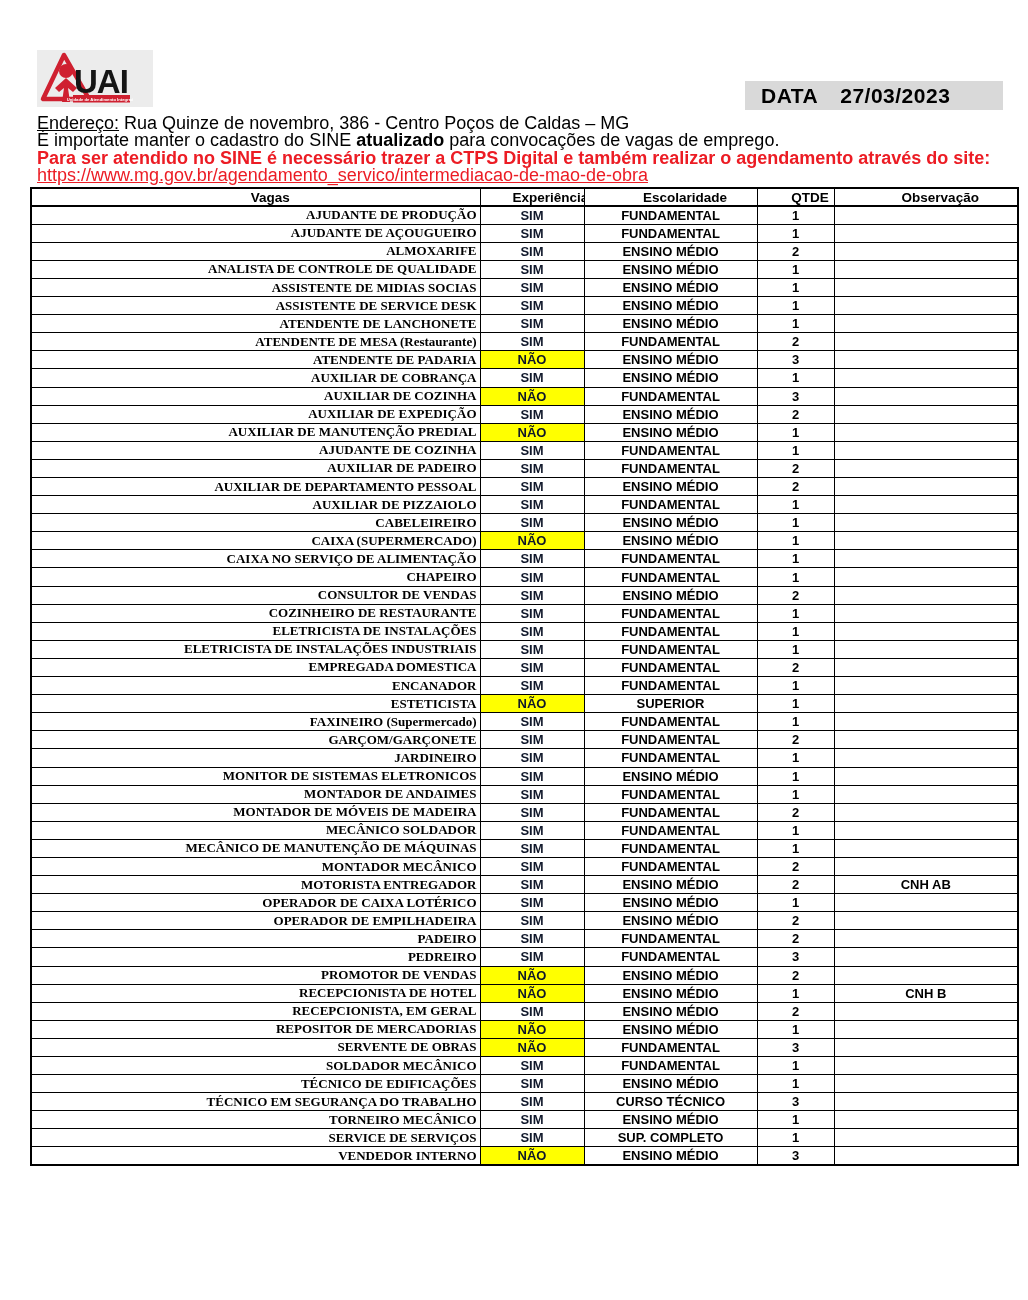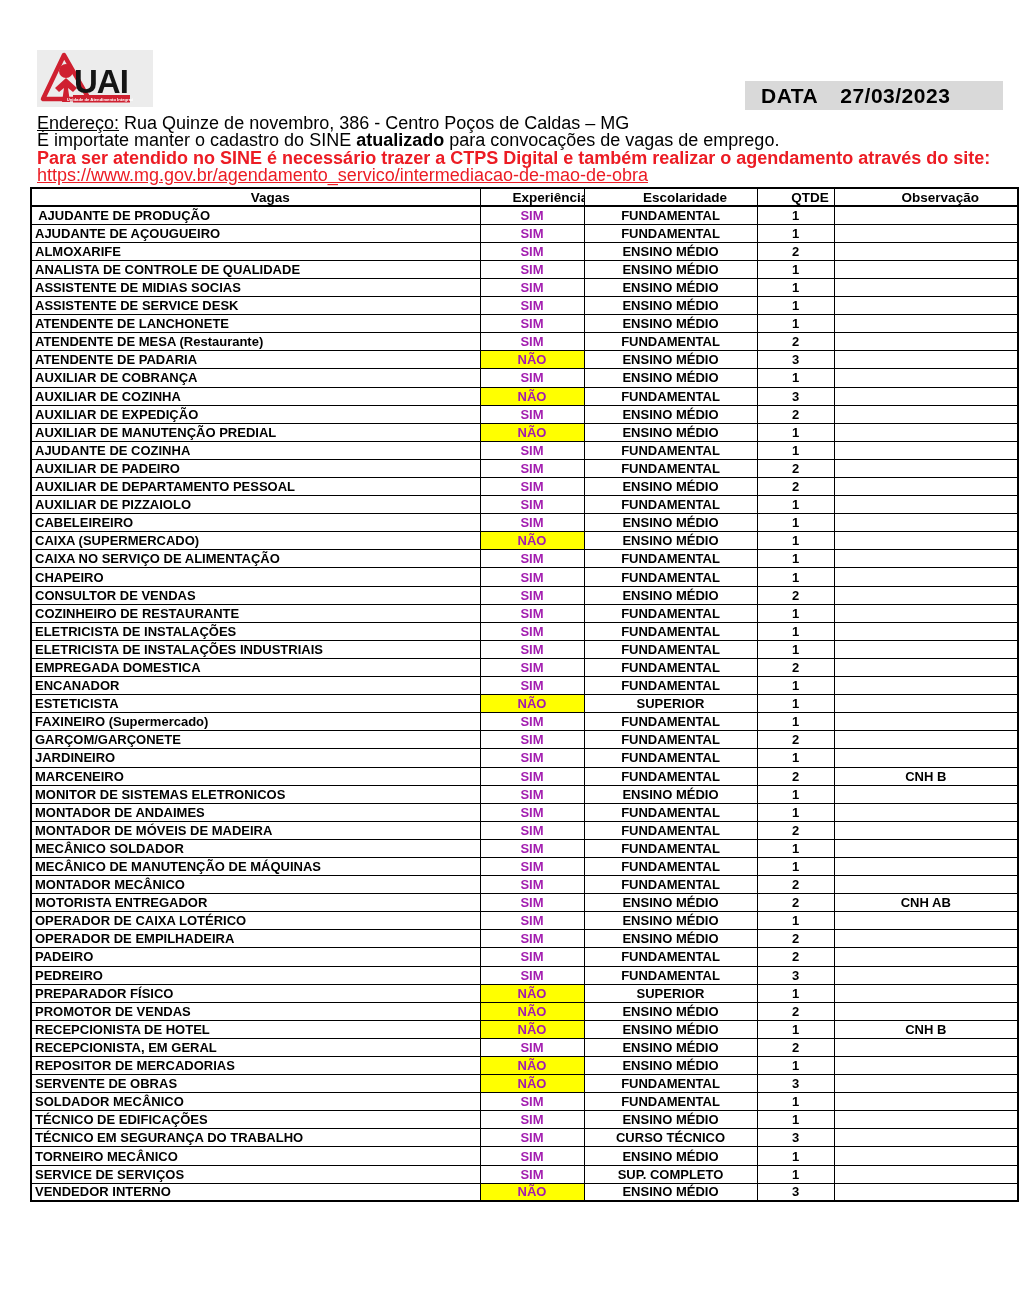--- a/index.html
+++ b/index.html
@@ -36,22 +36,22 @@
   table.vagas th,table.vagas td{
     border:1px solid #000;height:18.1px;padding:0 3px;
     font-size:13px;font-weight:bold;overflow:hidden;box-sizing:border-box;
   }
   table.vagas th{font-size:13.5px;text-align:center;border-bottom:2px solid #000;padding-left:32px;}
   col.c1{width:449px;}
   col.c2{width:104px;}
   col.c3{width:173px;}
   col.c4{width:77px;}
   col.c5{width:184px;}
-  td.c-vaga{text-align:left;white-space:pre;}
-  td.c-exp{text-align:center;color:#a21caf;}
+  td.c-vaga{text-align:right;white-space:pre;font-family:Liberation Serif, serif;}
+  td.c-exp{text-align:center;color:#0f172a;}
   td.c-exp.nao{background:#ffff00;}
   td.c-esc,td.c-qtde,td.c-obs{text-align:center;}
 </style>
 </head>
 <body>
 
 <div class="logo-box">
   <svg width="96" height="57" viewBox="0 0 96 57">
     <path d="M27 5 L6 49 L52 49 Z" fill="none" stroke="#cf2030" stroke-width="4.5" stroke-linejoin="round"></path>
     <circle cx="29" cy="21" r="7" fill="#cf2030"></circle>
@@ -333,27 +333,20 @@
   </tr>
 
   <tr>
     <td class="c-vaga">JARDINEIRO</td>
     <td class="c-exp">SIM</td>
     <td class="c-esc">FUNDAMENTAL</td>
     <td class="c-qtde">1</td>
     <td class="c-obs"></td>
   </tr>
 
-  <tr>
-    <td class="c-vaga">MARCENEIRO</td>
-    <td class="c-exp">SIM</td>
-    <td class="c-esc">FUNDAMENTAL</td>
-    <td class="c-qtde">2</td>
-    <td class="c-obs">CNH B</td>
-  </tr>
 
   <tr>
     <td class="c-vaga">MONITOR DE SISTEMAS ELETRONICOS</td>
     <td class="c-exp">SIM</td>
     <td class="c-esc">ENSINO MÉDIO</td>
     <td class="c-qtde">1</td>
     <td class="c-obs"></td>
   </tr>
 
   <tr>
@@ -429,27 +422,20 @@
   </tr>
 
   <tr>
     <td class="c-vaga">PEDREIRO</td>
     <td class="c-exp">SIM</td>
     <td class="c-esc">FUNDAMENTAL</td>
     <td class="c-qtde">3</td>
     <td class="c-obs"></td>
   </tr>
 
-  <tr>
-    <td class="c-vaga">PREPARADOR FÍSICO</td>
-    <td class="c-exp nao">NÃO</td>
-    <td class="c-esc">SUPERIOR</td>
-    <td class="c-qtde">1</td>
-    <td class="c-obs"></td>
-  </tr>
 
   <tr>
     <td class="c-vaga">PROMOTOR DE VENDAS</td>
     <td class="c-exp nao">NÃO</td>
     <td class="c-esc">ENSINO MÉDIO</td>
     <td class="c-qtde">2</td>
     <td class="c-obs"></td>
   </tr>
 
   <tr>

